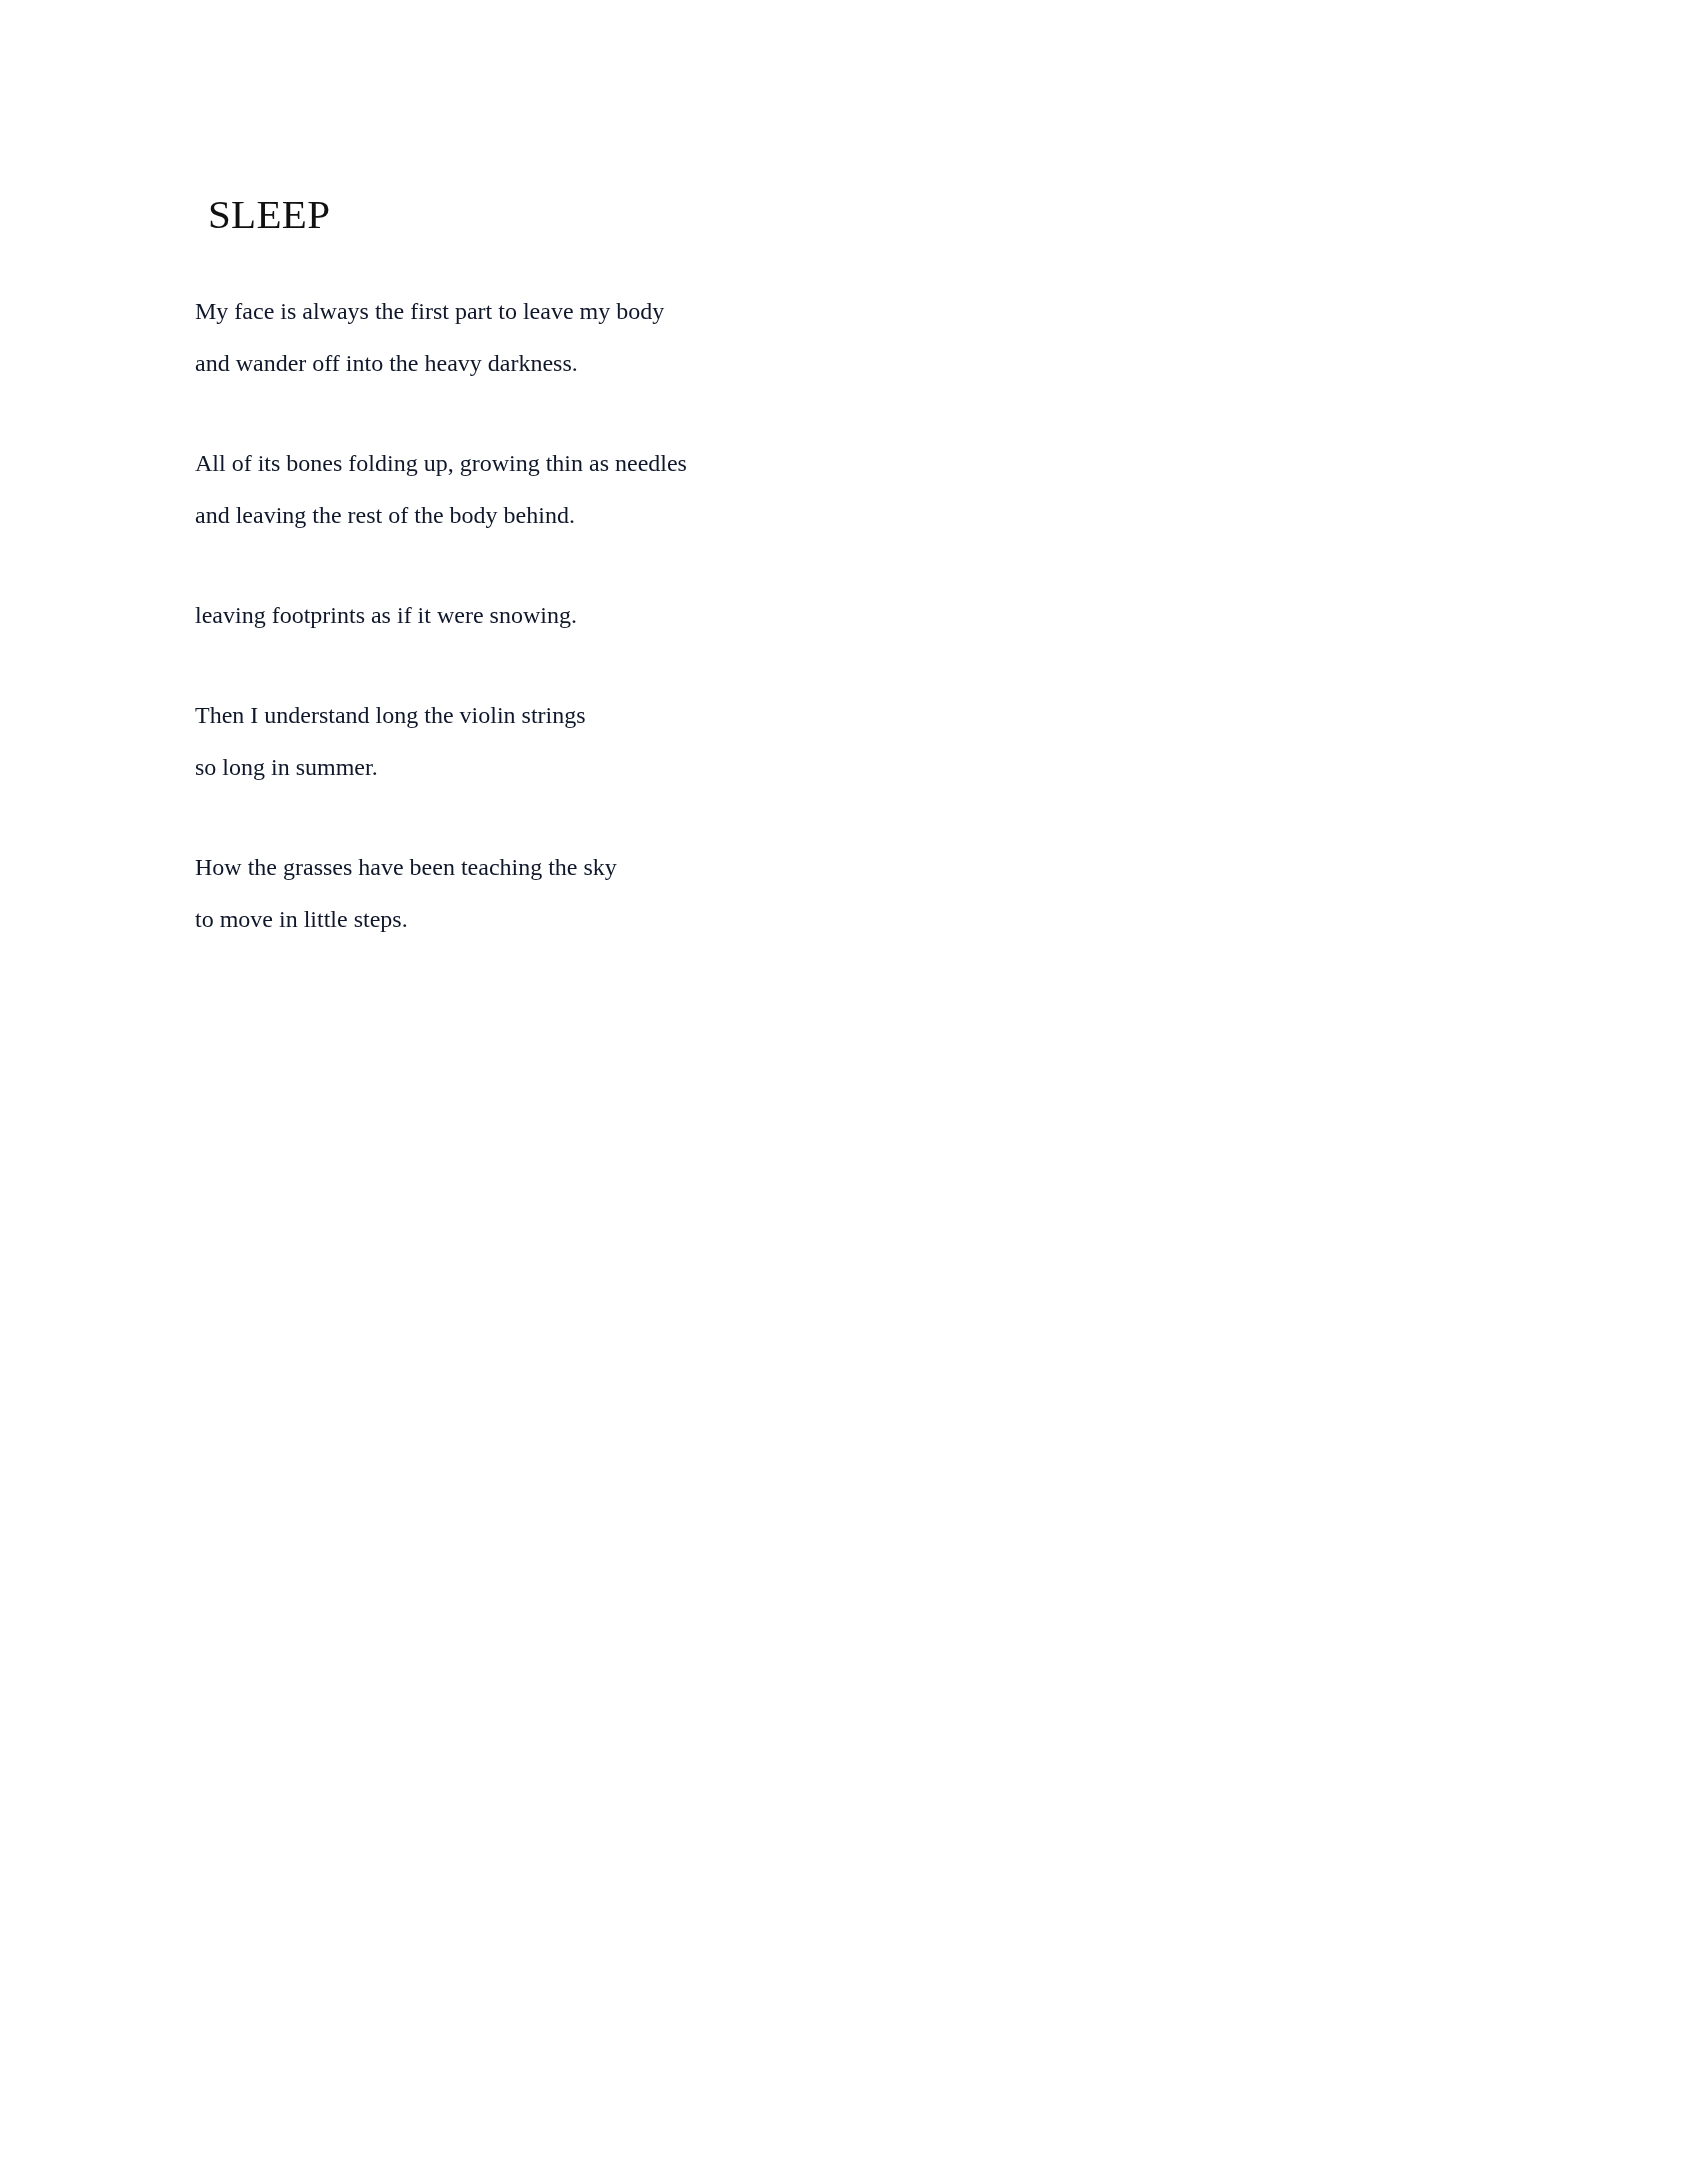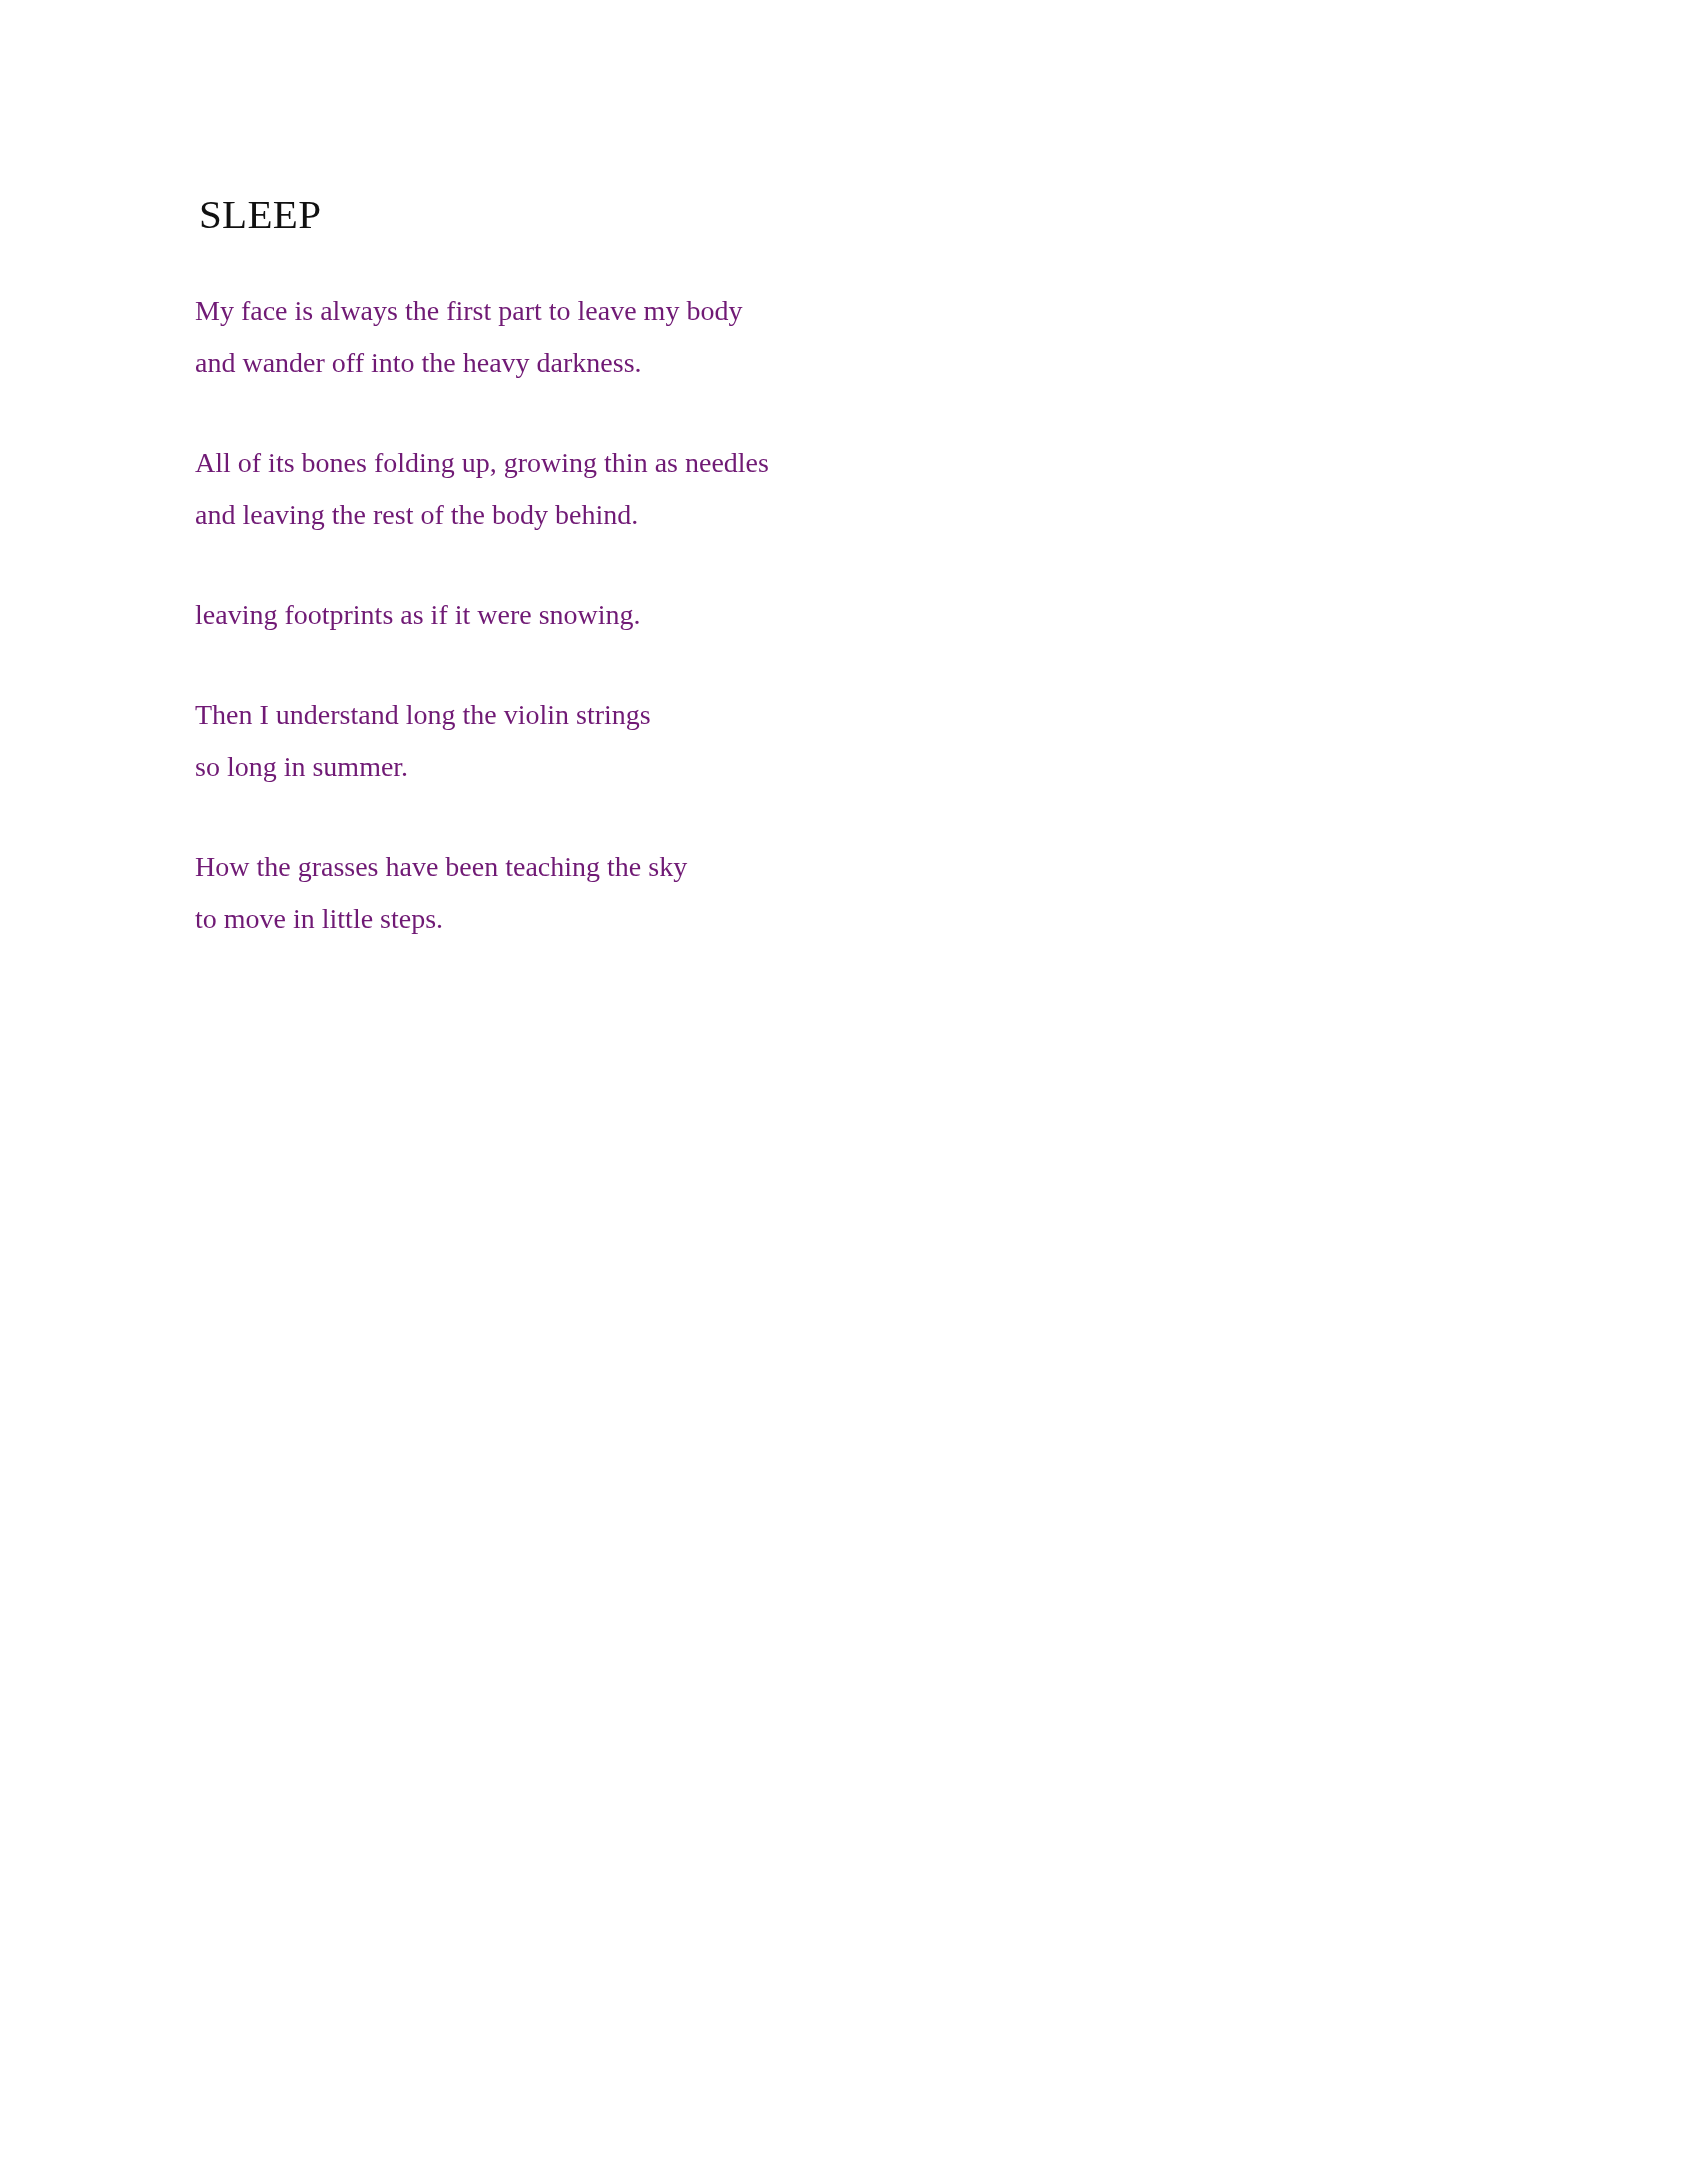--- a/index.html
+++ b/index.html
@@ -23,33 +23,33 @@
     padding: 192px 0 0 195px;
   }
   .poem {
     width: 992px;
   }
   .poem-title {
     font-size: 41px;
     line-height: 1.1;
     font-weight: 400;
     letter-spacing: 0.3px;
-    margin: 0 0 48px 4px;
+    margin: 0 0 48px 13px;
     color: #111111;
   }
   .stanza {
     margin: 0 0 48px 0;
   }
   .stanza:last-child {
     margin-bottom: 12px;
   }
   .line {
-    font-size: 28px;
+    font-size: 24px;
     line-height: 52px;
-    color: #701a75;
+    color: #0f172a;
     white-space: pre-wrap;
   }
 </style>
 </head>
 <body>
 
 <div class="page">
   <article class="poem">
 
     <h1 class="poem-title">SLEEP</h1>

